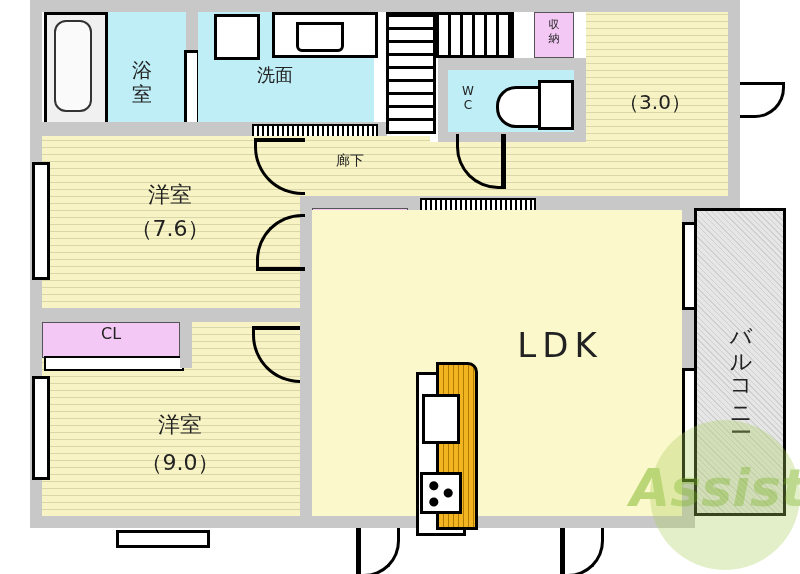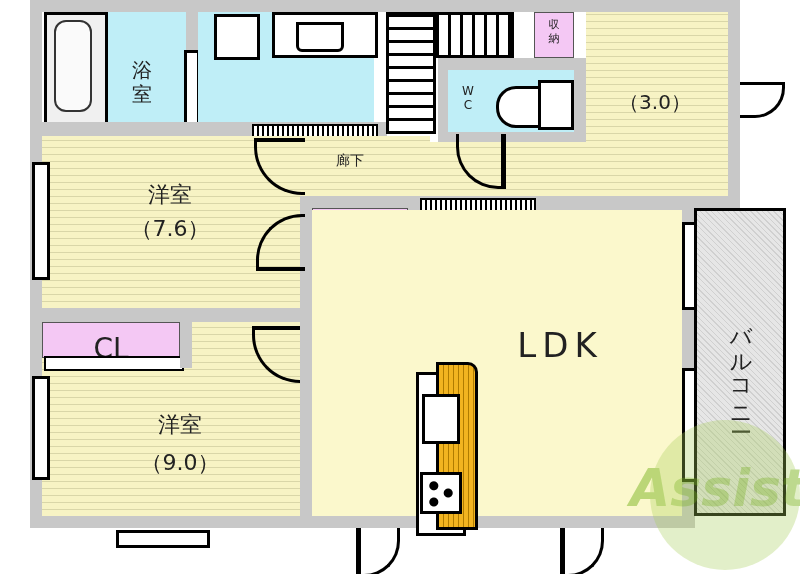--- a/index.html
+++ b/index.html
@@ -35,20 +35,21 @@
     <div>室</div>
   </div>
   <div class="abs wall" style="left:186px;top:12px;width:12px;height:112px;"></div>
   <div class="fixture" style="left:184px;top:50px;width:10px;height:70px;"></div>
 
   <div class="abs floor-wet" style="left:198px;top:12px;width:176px;height:110px;"></div>
   <div class="fixture" style="left:214px;top:14px;width:40px;height:40px;"></div>
   <div class="fixture" style="left:272px;top:12px;width:100px;height:40px;"></div>
   <div class="abs" style="left:296px;top:22px;width:48px;height:30px;border:3px solid #000;border-radius:0 0 6px 6px;background:#fff;"></div>
   <div class="label" style="left:230px;top:62px;width:90px;font-size:18px;line-height:26px;">
+    <div>洗面</div>
   </div>
   <div class="abs wall" style="left:42px;top:122px;width:345px;height:14px;"></div>
   <div class="window" style="left:252px;top:124px;width:122px;height:10px;border-width:2px;background:repeating-linear-gradient(90deg,#fff 0 3px,#000 3px 5px);"></div>
 
   <div class="abs" style="left:386px;top:12px;width:50px;height:122px;background:repeating-linear-gradient(0deg,#fff 0 10px,#000 10px 13px);border:3px solid #000;"></div>
   <div class="abs" style="left:436px;top:12px;width:78px;height:46px;background:repeating-linear-gradient(90deg,#fff 0 9px,#000 9px 12px);border:3px solid #000;"></div>
 
   <div class="abs floor-closet" style="left:534px;top:12px;width:40px;height:46px;"></div>
   <div class="label" style="left:534px;top:18px;width:40px;font-size:11px;line-height:14px;">
     <div>収</div>
@@ -91,21 +92,21 @@
   <div class="label" style="left:312px;top:232px;width:96px;font-size:13px;">W-CL</div>
   <div class="door-arc" style="left:256px;top:214px;width:46px;height:50px;border-radius:46px 0 0 0;border-right:none;border-bottom-width:4px;"></div>
   <div class="abs floor-closet" style="left:312px;top:282px;width:96px;height:28px;"></div>
   <div class="label" style="left:312px;top:285px;width:96px;font-size:15px;">収納</div>
   <div class="fixture" style="left:314px;top:308px;width:92px;height:10px;border-width:2px;"></div>
 
   <div class="abs wall" style="left:42px;top:308px;width:270px;height:14px;"></div>
 
   <div class="abs floor-wood" style="left:42px;top:322px;width:258px;height:194px;"></div>
   <div class="abs floor-closet" style="left:42px;top:322px;width:138px;height:36px;"></div>
-  <div class="label" style="left:42px;top:324px;width:138px;font-size:28px;margin-top:8px;">CL</div>
+  <div class="label" style="left:42px;top:324px;width:138px;font-size:16px;">CL</div>
   <div class="fixture" style="left:44px;top:356px;width:136px;height:11px;border-width:2px;"></div>
   <div class="abs wall" style="left:180px;top:322px;width:12px;height:46px;"></div>
   <div class="label" style="left:110px;top:406px;width:140px;font-size:22px;line-height:38px;">
     <div>洋室</div>
     <div>（9.0）</div>
   </div>
   <div class="window" style="left:32px;top:376px;width:12px;height:98px;"></div>
   <div class="window" style="left:116px;top:530px;width:88px;height:12px;"></div>
   <div class="door-arc" style="left:252px;top:326px;width:48px;height:50px;border-radius:0 0 0 48px;border-right:none;border-top-width:4px;"></div>
   <div class="abs wall" style="left:300px;top:322px;width:12px;height:194px;"></div>

